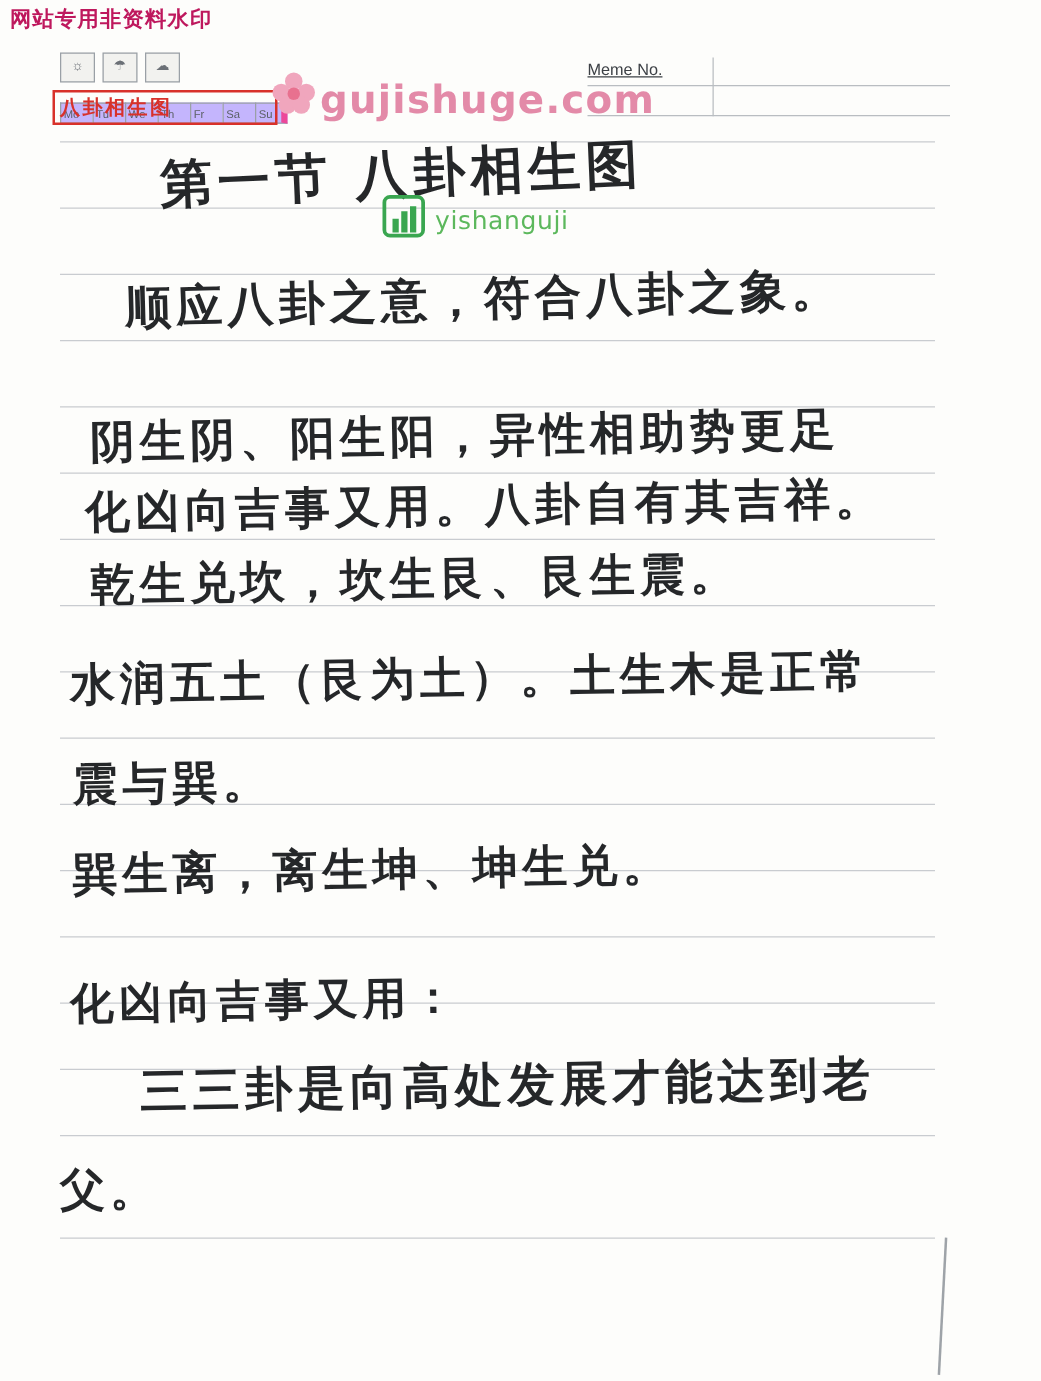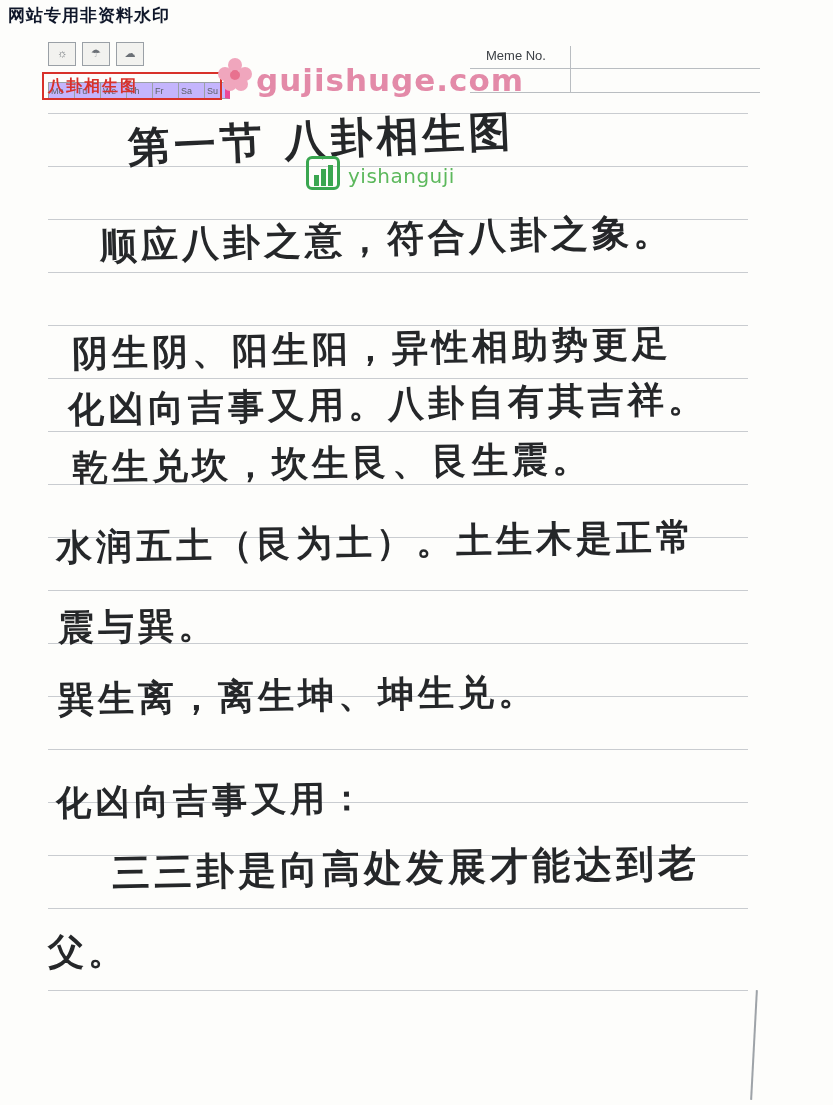--- a/index.html
+++ b/index.html
@@ -19,21 +19,21 @@
   }
 
   
   .wm-top {
     position: absolute;
     left: 8px;
     top: 4px;
     font-family: "DejaVu Sans", sans-serif;
     font-size: 17px;
     font-weight: bold;
-    color: #0f172a;
+    color: #be185d;
     letter-spacing: 1px;
     white-space: nowrap;
   }
   .wm-box {
     position: absolute;
     left: 42px;
     top: 72px;
     width: 180px;
     height: 28px;
     border: 2px solid #d8312a;
@@ -99,21 +99,21 @@
     left: 470px;
     top: 48px;
     width: 290px;
     font-size: 13px;
     color: #3d4146;
   }
   .meme-line {
     position: relative;
     height: 25px;
   }
-  .meme-line .lbl { position: absolute; left: 16px; top: 0; }
+  .meme-line .lbl { position: absolute; left: 0; top: 0; text-decoration: underline; }
   .meme-rule {
     position: absolute;
     left: 470px;
     width: 290px;
     height: 1px;
     background: #b9bdc1;
   }
   .meme-rule.r1 { top: 68px; }
   .meme-rule.r2 { top: 92px; }
   .meme-vert {

